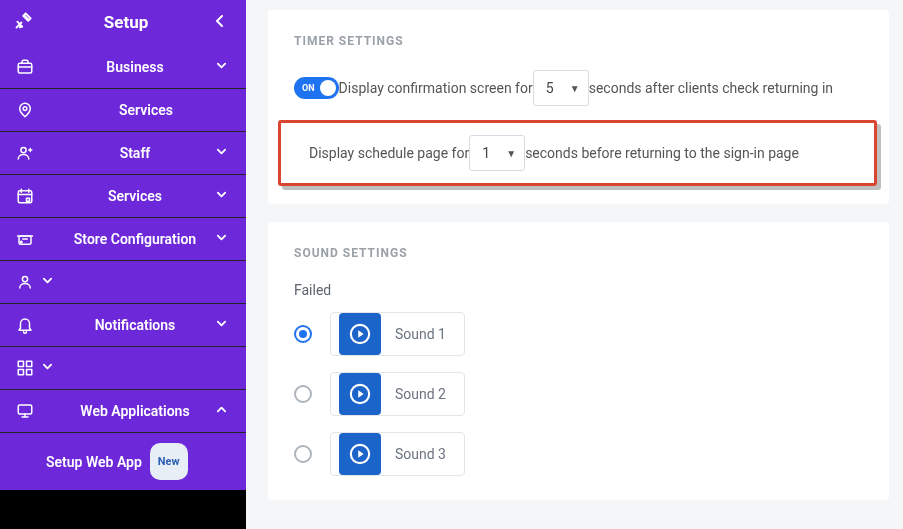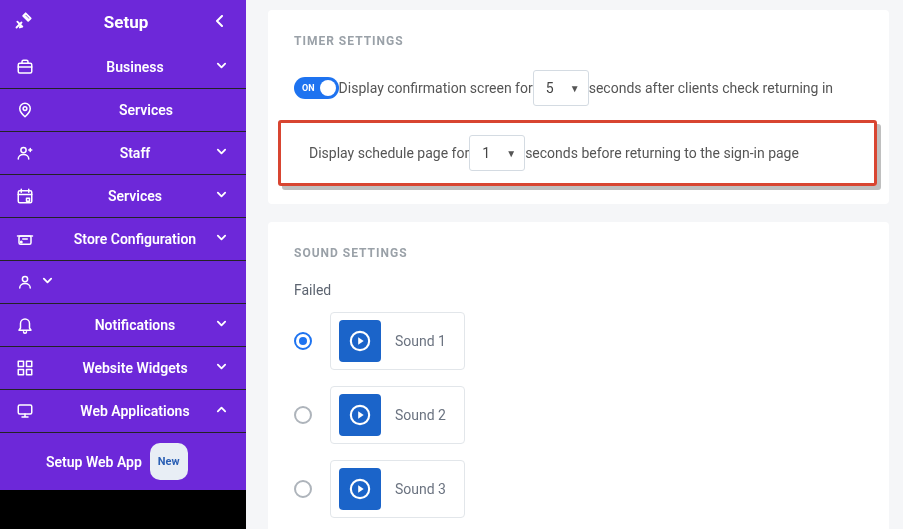--- a/index.html
+++ b/index.html
@@ -202,21 +202,21 @@
   .radio:checked::after {
     content: "";
     position: absolute;
     inset: 3px;
     border-radius: 50%;
     background: #1e73f0;
   }
   .sound-card {
     border: 1px solid #e2e6ea;
     border-radius: 4px;
-    height: 58px;
+    height: 44px;
     display: flex;
     align-items: center;
     gap: 14px;
     padding: 0 18px 0 8px;
     min-width: 120px;
   }
   .play-btn {
     width: 42px;
     height: 42px;
     background: #1b64c9;
@@ -350,21 +350,20 @@
 
     <div class="nav-item">
       <span class="icon">
         <svg width="18" height="18" viewBox="0 0 24 24" fill="none" stroke="#fff" stroke-width="2" stroke-linecap="round" stroke-linejoin="round">
             <rect x="3" y="3" width="7" height="7"></rect>
             <rect x="14" y="3" width="7" height="7"></rect>
             <rect x="3" y="14" width="7" height="7"></rect>
             <rect x="14" y="14" width="7" height="7"></rect>
           </svg>
       </span>
-      <span class="label">Website Widgets</span>
       <span class="chev"><svg width="11" height="11" viewBox="0 0 12 12">
             <path d="M2 4l4 4 4-4" fill="none" stroke="#fff" stroke-width="2" stroke-linecap="round" stroke-linejoin="round"></path>
           </svg></span>
     </div>
 
     <div class="nav-item">
       <span class="icon">
         <svg width="18" height="18" viewBox="0 0 24 24" fill="none" stroke="#fff" stroke-width="2" stroke-linecap="round" stroke-linejoin="round">
             <rect x="3" y="4" width="18" height="12" rx="2"></rect>
             <path d="M8 20h8M12 16v4"></path>

